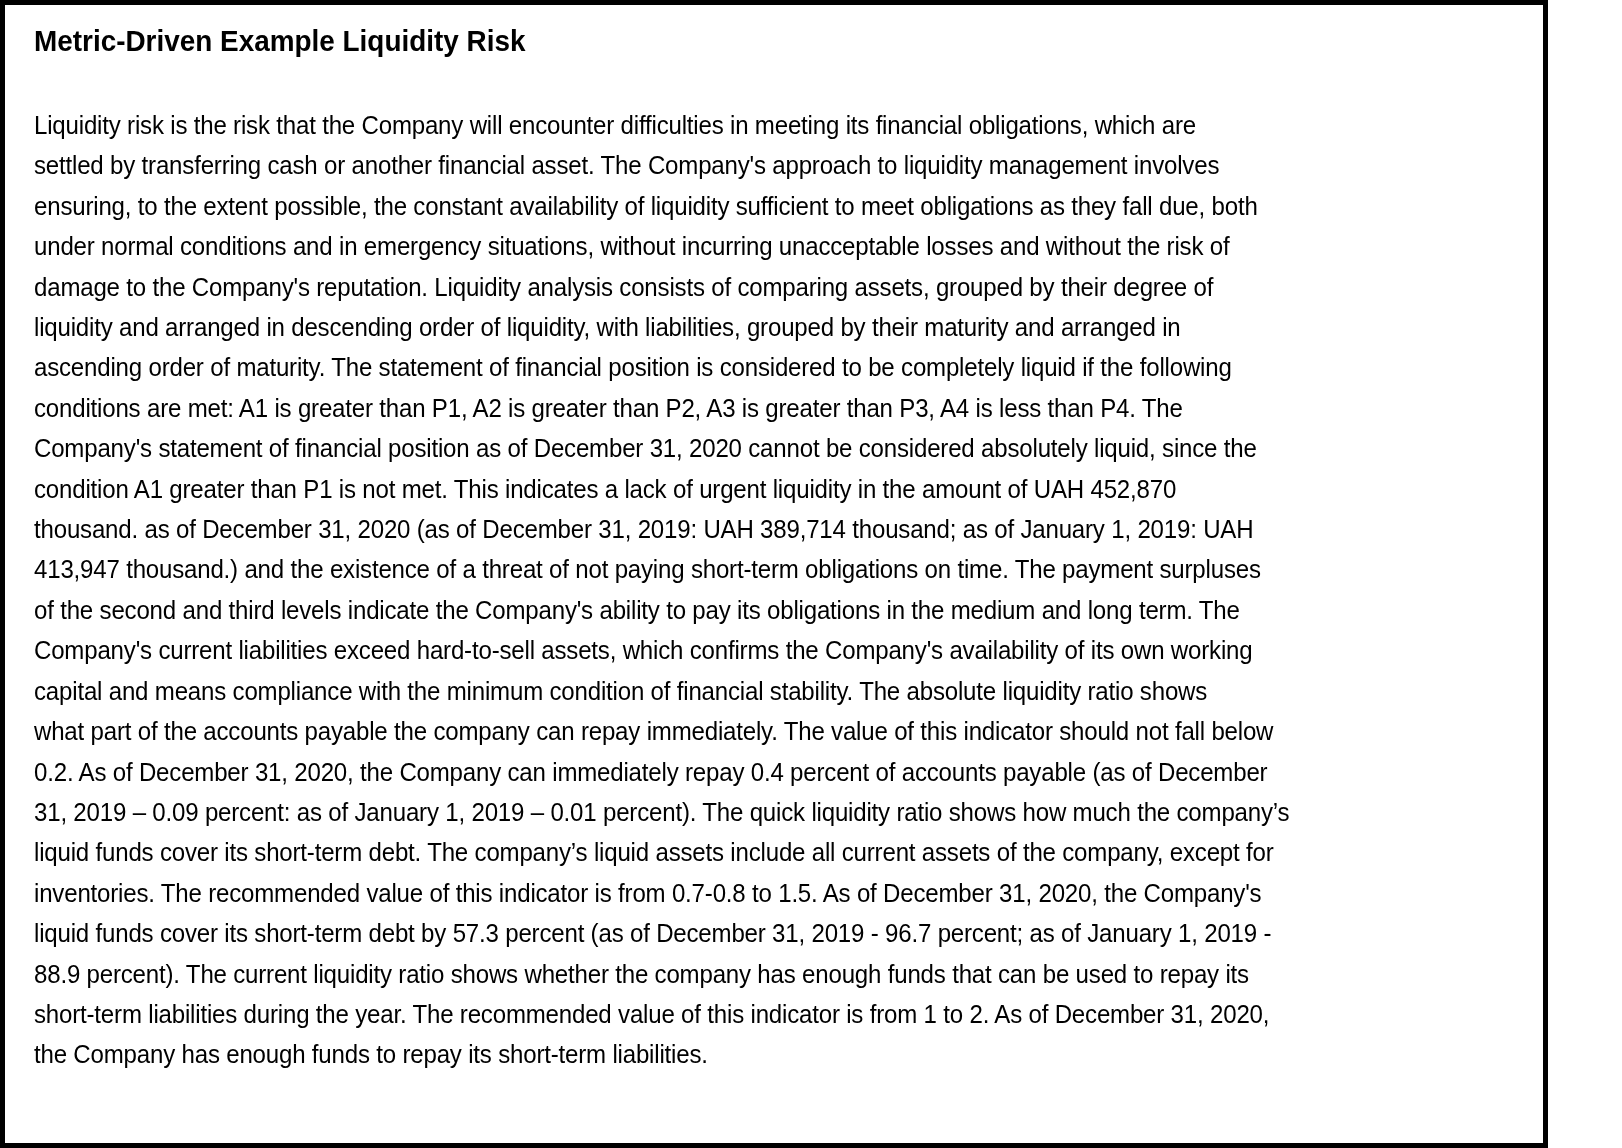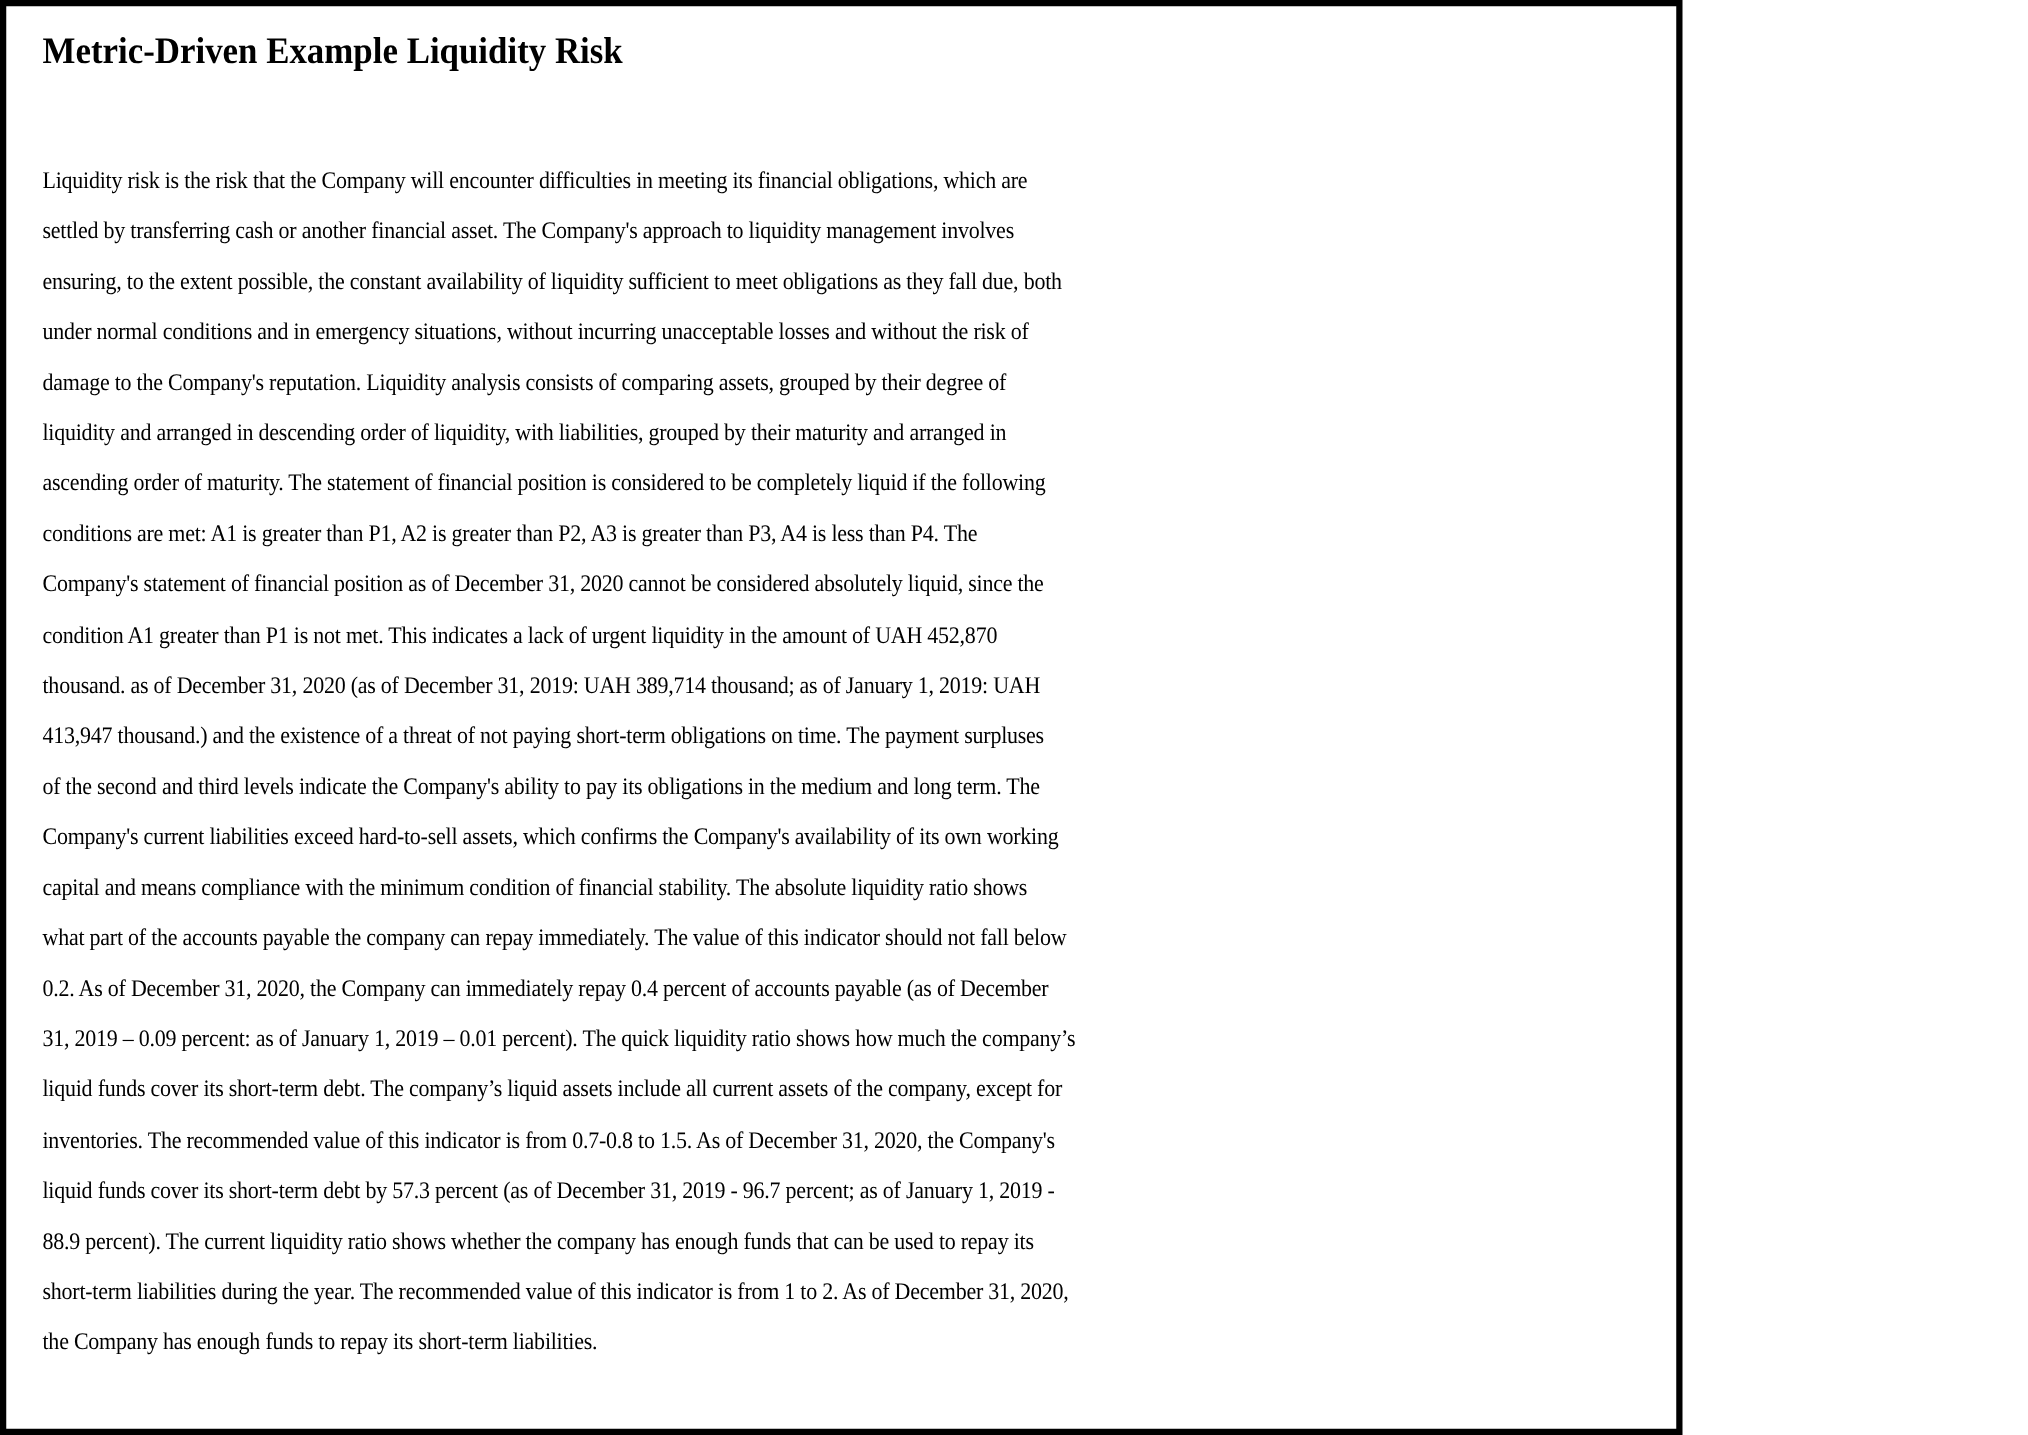--- a/index.html
+++ b/index.html
@@ -2,41 +2,41 @@
 <html><head>
 <meta charset="utf-8">
 <style>
   html, body {
     margin: 0;
     padding: 0;
     background: #ffffff;
   }
   .page {
     box-sizing: border-box;
-    width: 1346px;
+    width: 1548px;
     height: 1148px;
     background: #ffffff;
     border: 5px solid #000000;
     padding: 16px 28px 0 29px;
-    font-family: Liberation Serif, serif;
+    font-family: Liberation Sans, sans-serif;
     color: #000000;
     overflow: hidden;
   }
   .doc-title {
     font-weight: bold;
     font-size: 30px;
     line-height: 40px;
     margin: 0;
     white-space: nowrap;
     transform: scaleX(0.93);
     transform-origin: 0 0;
   }
   .doc-paragraph {
-    margin-top: 64px;
-    font-size: 19px;
+    margin-top: 44px;
+    font-size: 26px;
     line-height: 40.4px;
   }
   .para-line {
     white-space: nowrap;
     transform: scaleX(0.925);
     transform-origin: 0 50%;
     letter-spacing: -0.2px;
   }
 </style>
 </head>

